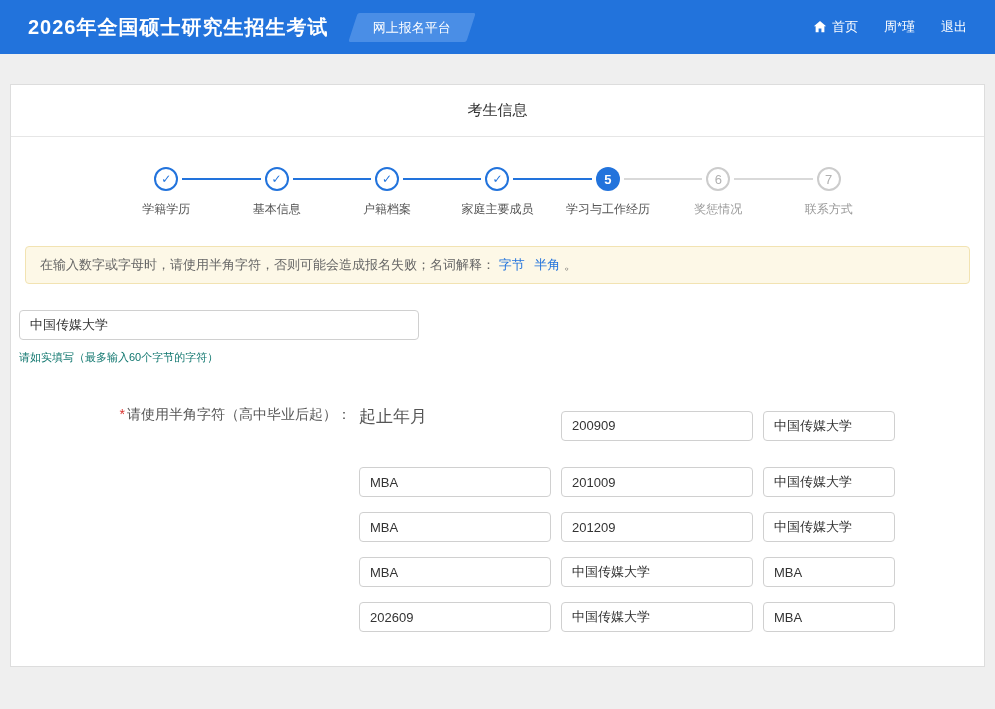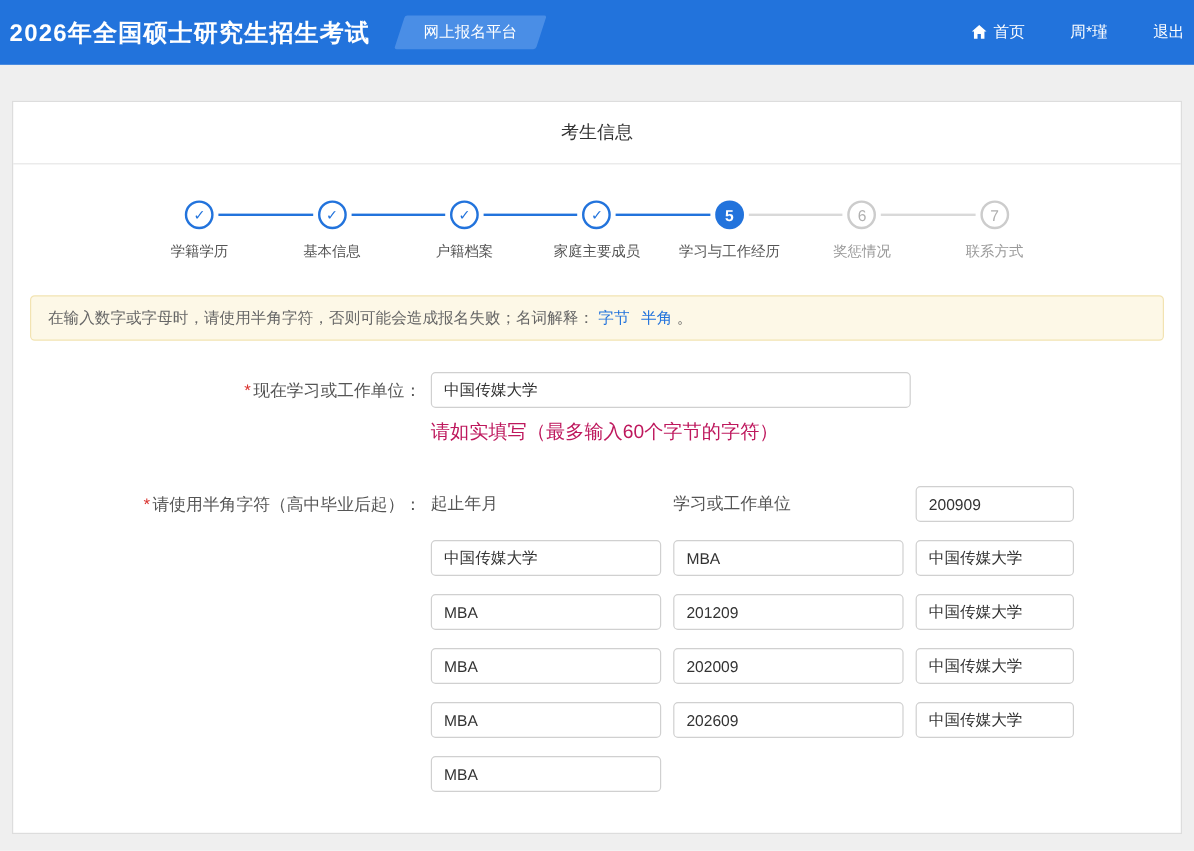--- a/index.html
+++ b/index.html
@@ -18,21 +18,21 @@
     background:#efefef;
     color:#333;
   }
   
   .header{
     height:54px;
     background:var(--header-bg);
     display:flex;
     align-items:center;
     justify-content:space-between;
-    padding:0 8px;
+    padding:0 28px;
   }
   .header-left{display:flex;align-items:center;}
   .app-title{
     color:#fff;
     font-size:20px;
     font-weight:bold;
     letter-spacing:1px;
   }
   .badge{
     margin-left:24px;
@@ -40,21 +40,21 @@
     transform:skewX(-18deg);
     padding:5px 20px;
     border-radius:2px;
   }
   .badge span{
     display:inline-block;
     transform:skewX(18deg);
     color:#fff;
     font-size:13px;
   }
-  .header-right{display:flex;align-items:flex-end;gap:38px;}
+  .header-right{display:flex;align-items:flex-end;gap:26px;}
   .nav-item{
     color:#fff;
     font-size:13px;
     text-decoration:none;
     cursor:pointer;
     display:flex;
     align-items:center;
     gap:5px;
   }
   .home-icon svg{display:block;}
@@ -148,36 +148,36 @@
     border-radius:4px;
     padding:0 10px;
     font-size:13px;
     color:#333;
     font-family:inherit;
     outline:none;
     background:#fff;
   }
   .w-400{width:400px;}
   .hint{
-    font-size:16px;
-    color:#be185d;
+    font-size:11px;
+    color:#0f766e;
     margin-top:10px;
   }
   .exp-grid{
     display:grid;
     grid-template-columns:192px 192px 132px;
     column-gap:10px;
     row-gap:15px;
     align-items:center;
   }
   .col-head{
-    font-size:14px;
+    font-size:17px;
     color:#555;
     padding-top:6px;
-    margin-bottom:6px;
+    margin-bottom:24px;
   }
   .exp-grid .input{width:100%;}
   .exp-hint{margin-top:14px;}
 </style>
 </head>
 <body>
 
 <div class="header">
   <div class="header-left">
     <div class="app-title">2026年全国硕士研究生招生考试</div>
@@ -250,50 +250,46 @@
   <div class="notice">
     <span>在输入数字或字母时，请使用半角字符，否则可能会造成报名失败；名词解释：</span>
     <a class="link">字节</a>
     <a class="link">半角</a>
     <span>。</span>
   </div>
 
   <div class="form">
 
     <div class="form-row">
-      <div class="form-label">
-        <span class="req">*</span><span>现在学习或工作单位：</span>
-      </div>
       <div class="form-content">
         <input class="input w-400" type="text" value="中国传媒大学" style="">
         <div class="hint">请如实填写（最多输入60个字节的字符）</div>
       </div>
     </div>
 
     <div class="form-row">
       <div class="form-label">
         <span class="req">*</span><span>请使用半角字符（高中毕业后起）：</span>
       </div>
       <div class="form-content">
         <div class="exp-grid">
           <div class="col-head">起止年月</div>
-          <div class="col-head">学习或工作单位</div>
 
           <input class="input" type="text" value="200909" style="">
           <input class="input" type="text" value="中国传媒大学" style="">
           <input class="input" type="text" value="MBA" style="">
 
+          <input class="input" type="text" value="201009" style="">
           <input class="input" type="text" value="中国传媒大学" style="">
           <input class="input" type="text" value="MBA" style="">
 
           <input class="input" type="text" value="201209" style="">
           <input class="input" type="text" value="中国传媒大学" style="">
           <input class="input" type="text" value="MBA" style="">
 
-          <input class="input" type="text" value="202009" style="">
           <input class="input" type="text" value="中国传媒大学" style="">
           <input class="input" type="text" value="MBA" style="">
 
           <input class="input" type="text" value="202609" style="">
           <input class="input" type="text" value="中国传媒大学" style="">
           <input class="input" type="text" value="MBA" style="">
         </div>
       </div>
     </div>
 

